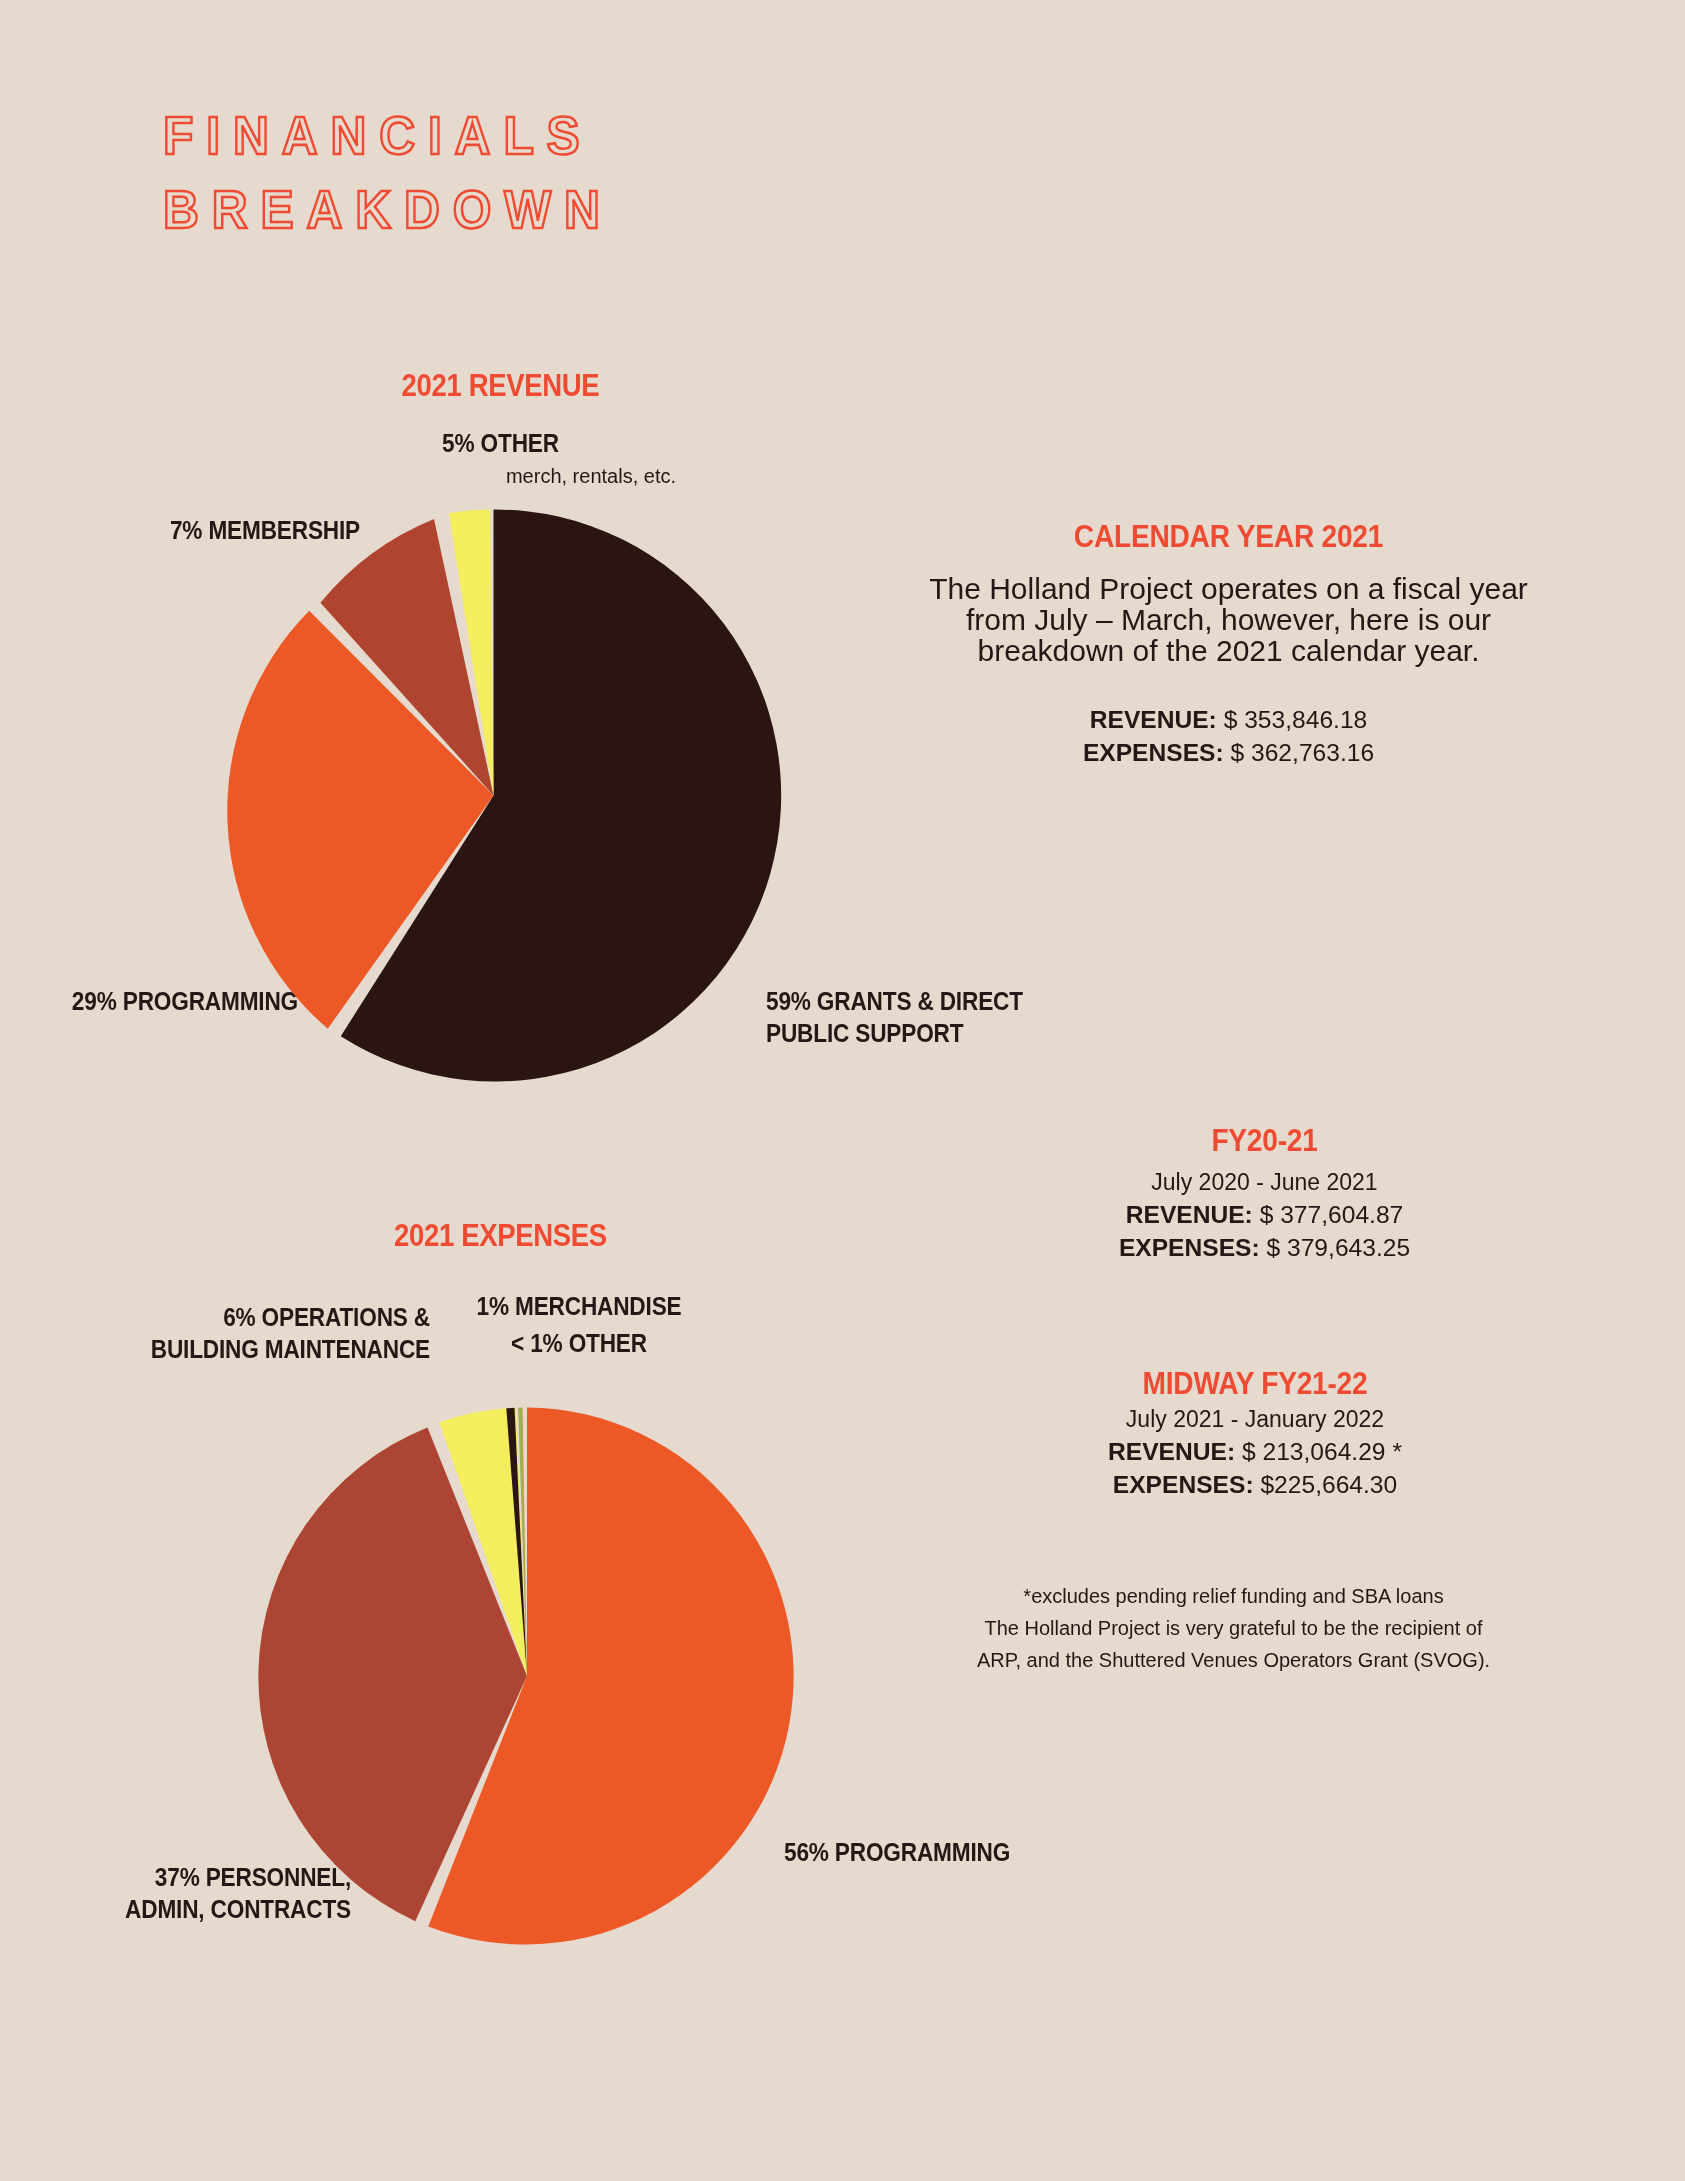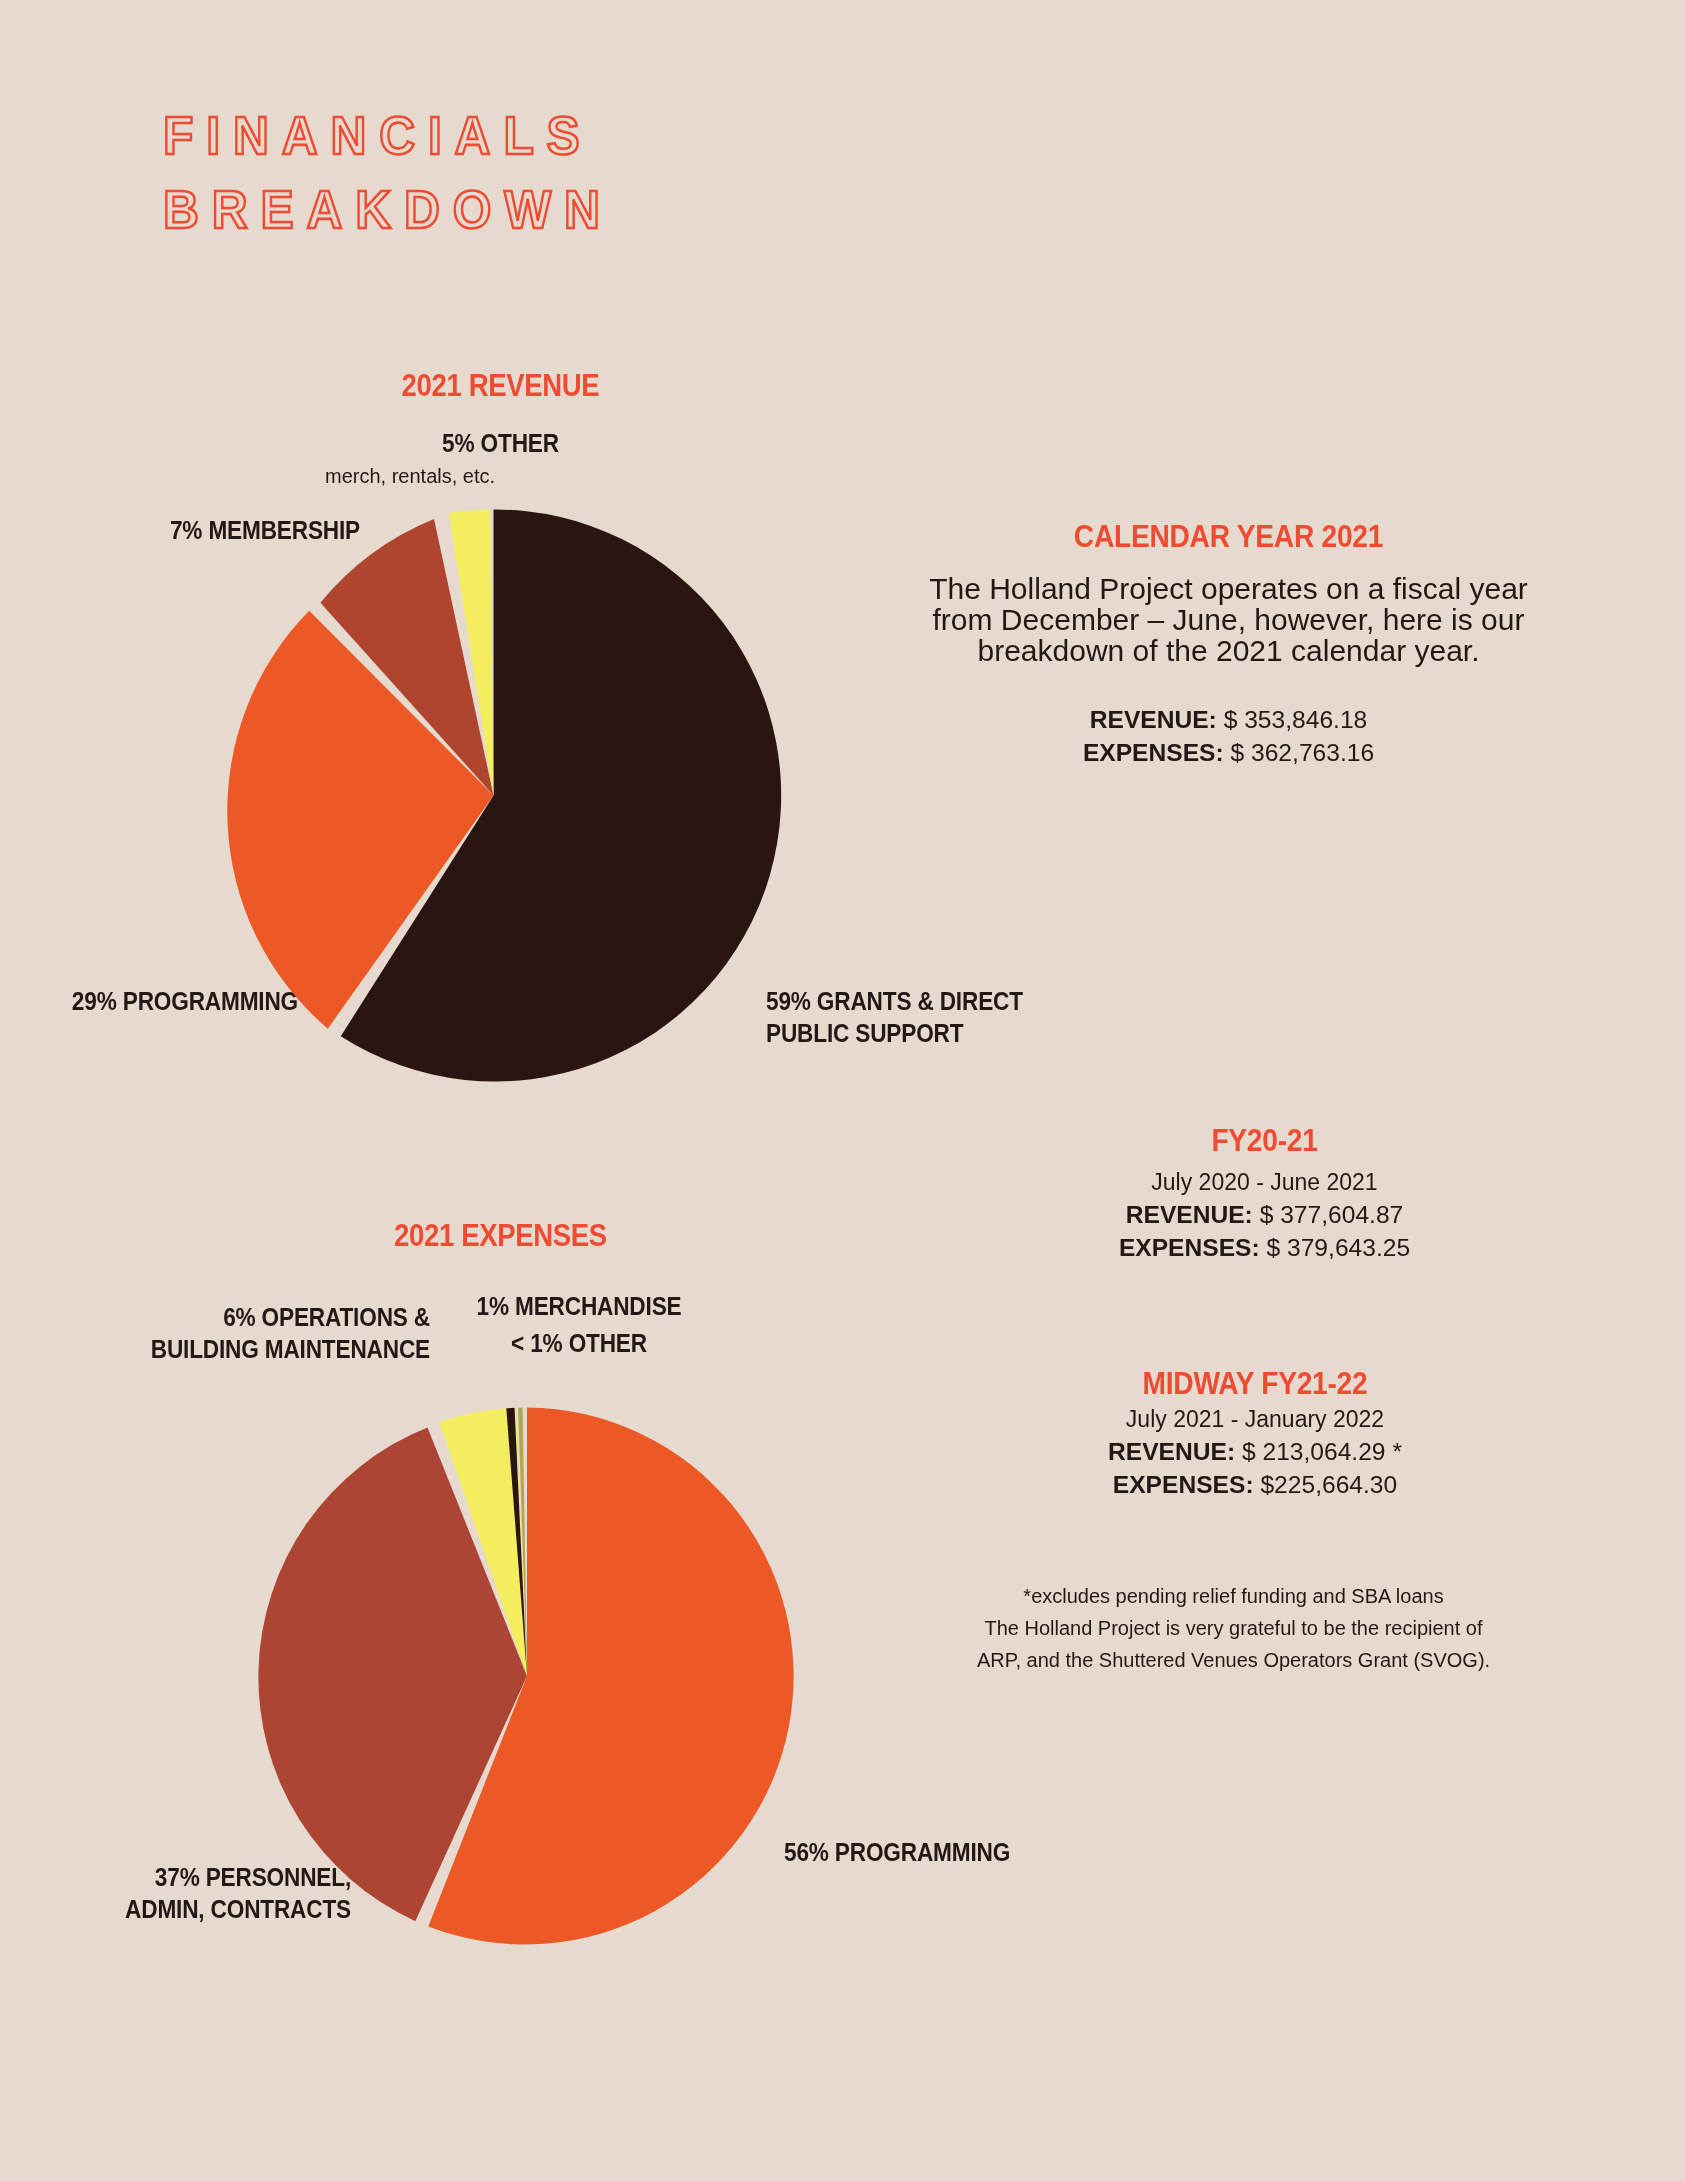--- a/index.html
+++ b/index.html
@@ -64,21 +64,21 @@
   .pie-label.lbl-left  { transform-origin: right center; text-align: right; }
   .pie-label.lbl-right { transform-origin: left center;  text-align: left;  }
   .pie-label.lbl-ctr   { transform-origin: center center; text-align: center; }
   .sub-label {
     position: absolute;
     font-size: 20px;
     font-weight: 400;
     letter-spacing: 0px;
     color: #231815;
     white-space: nowrap;
-    text-align: left;
+    text-align: right;
   }
 
   
   .pie-wrap { position: absolute; }
   .pie-wrap svg { display: block; }
 
   
   .panel { position: absolute; text-align: center; }
   .panel-title {
     font-weight: 700;
@@ -146,21 +146,21 @@
     <path fill="#b0452f" d="M 330 330 L 132.7 110.3 A 326 326 0 0 1 262.2 14.9 Z"></path>
 
     <path fill="#f4ee5e" d="M 330 330 L 279.1 8.0 A 326 326 0 0 1 326.0 4.0 Z"></path>
   </svg>
 </div>
 
 <div class="panel" style="left:895px; top:518px; width:667px;">
   <div class="panel-title">CALENDAR YEAR 2021</div>
   <div class="panel-body" style="margin-top:17.6px;">
     <div>The Holland Project operates on a fiscal year</div>
-    <div>from December – June, however, here is our</div>
+    <div>from July – March, however, here is our</div>
     <div>breakdown of the 2021 calendar year.</div>
   </div>
   <div style="margin-top:37px;">
     <div class="fig-line">
       <b>REVENUE:</b>
       <span>$ 353,846.18</span>
     </div>
     <div class="fig-line">
       <b>EXPENSES:</b>
       <span>$ 362,763.16</span>

